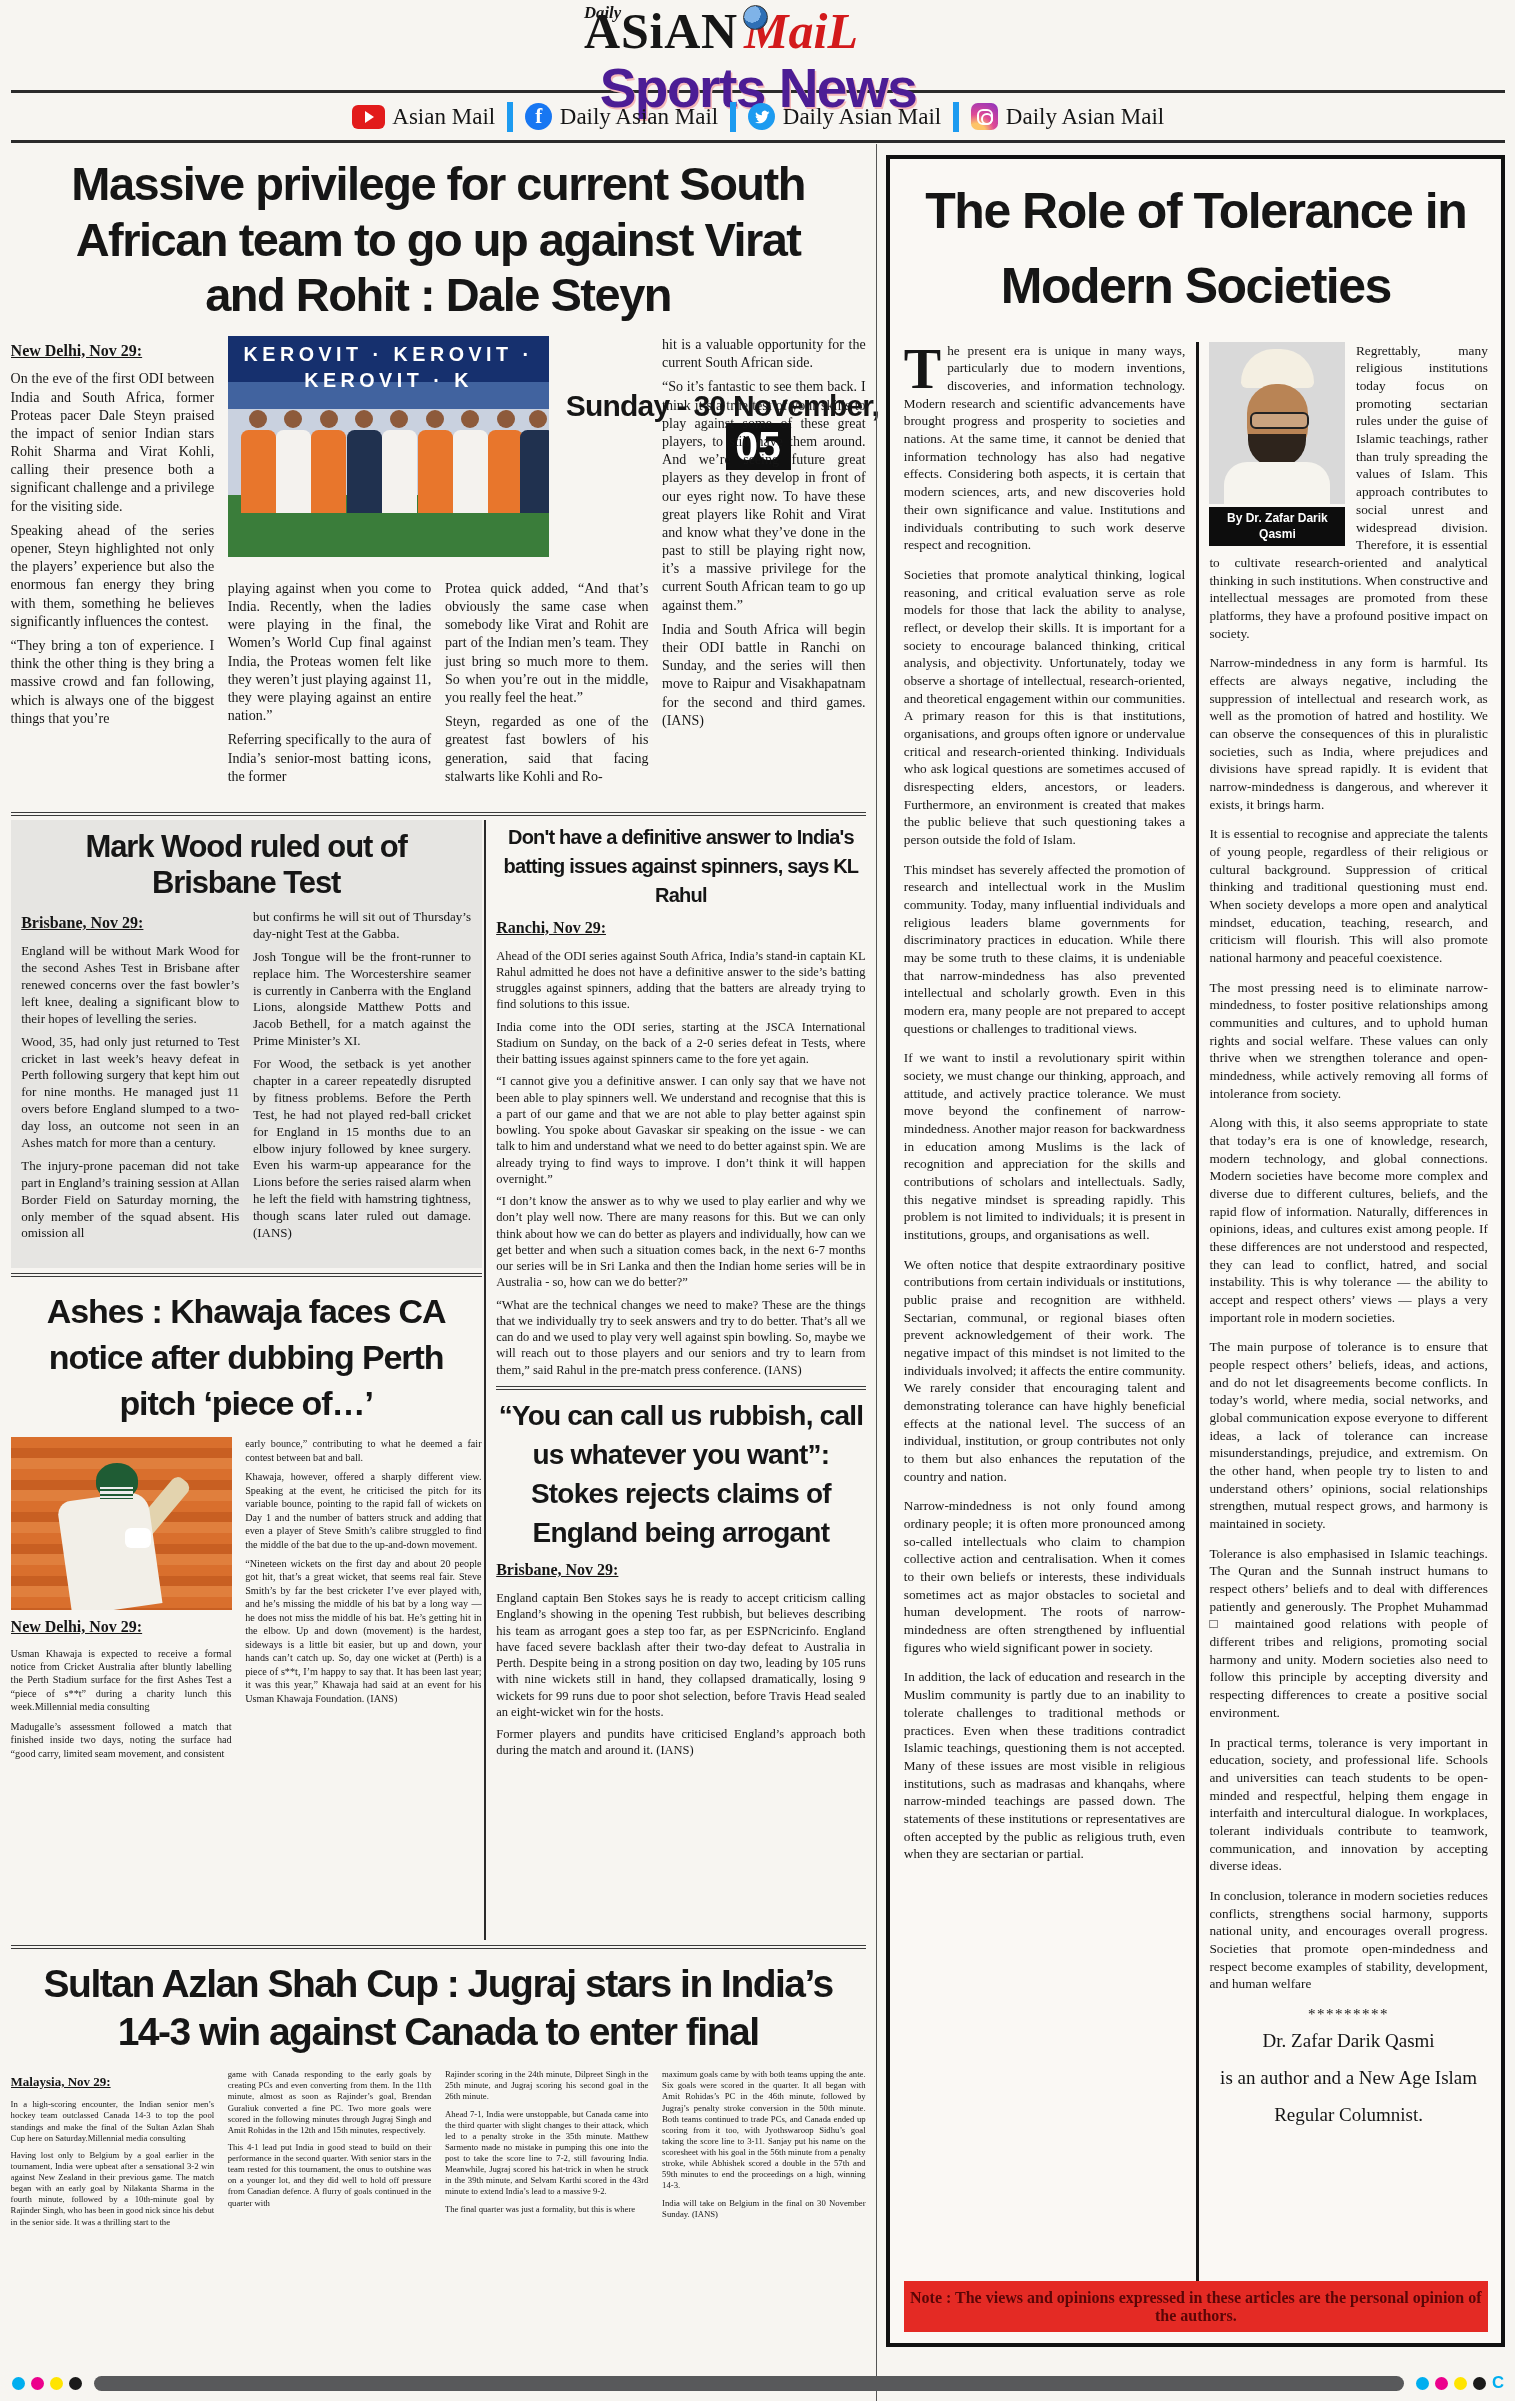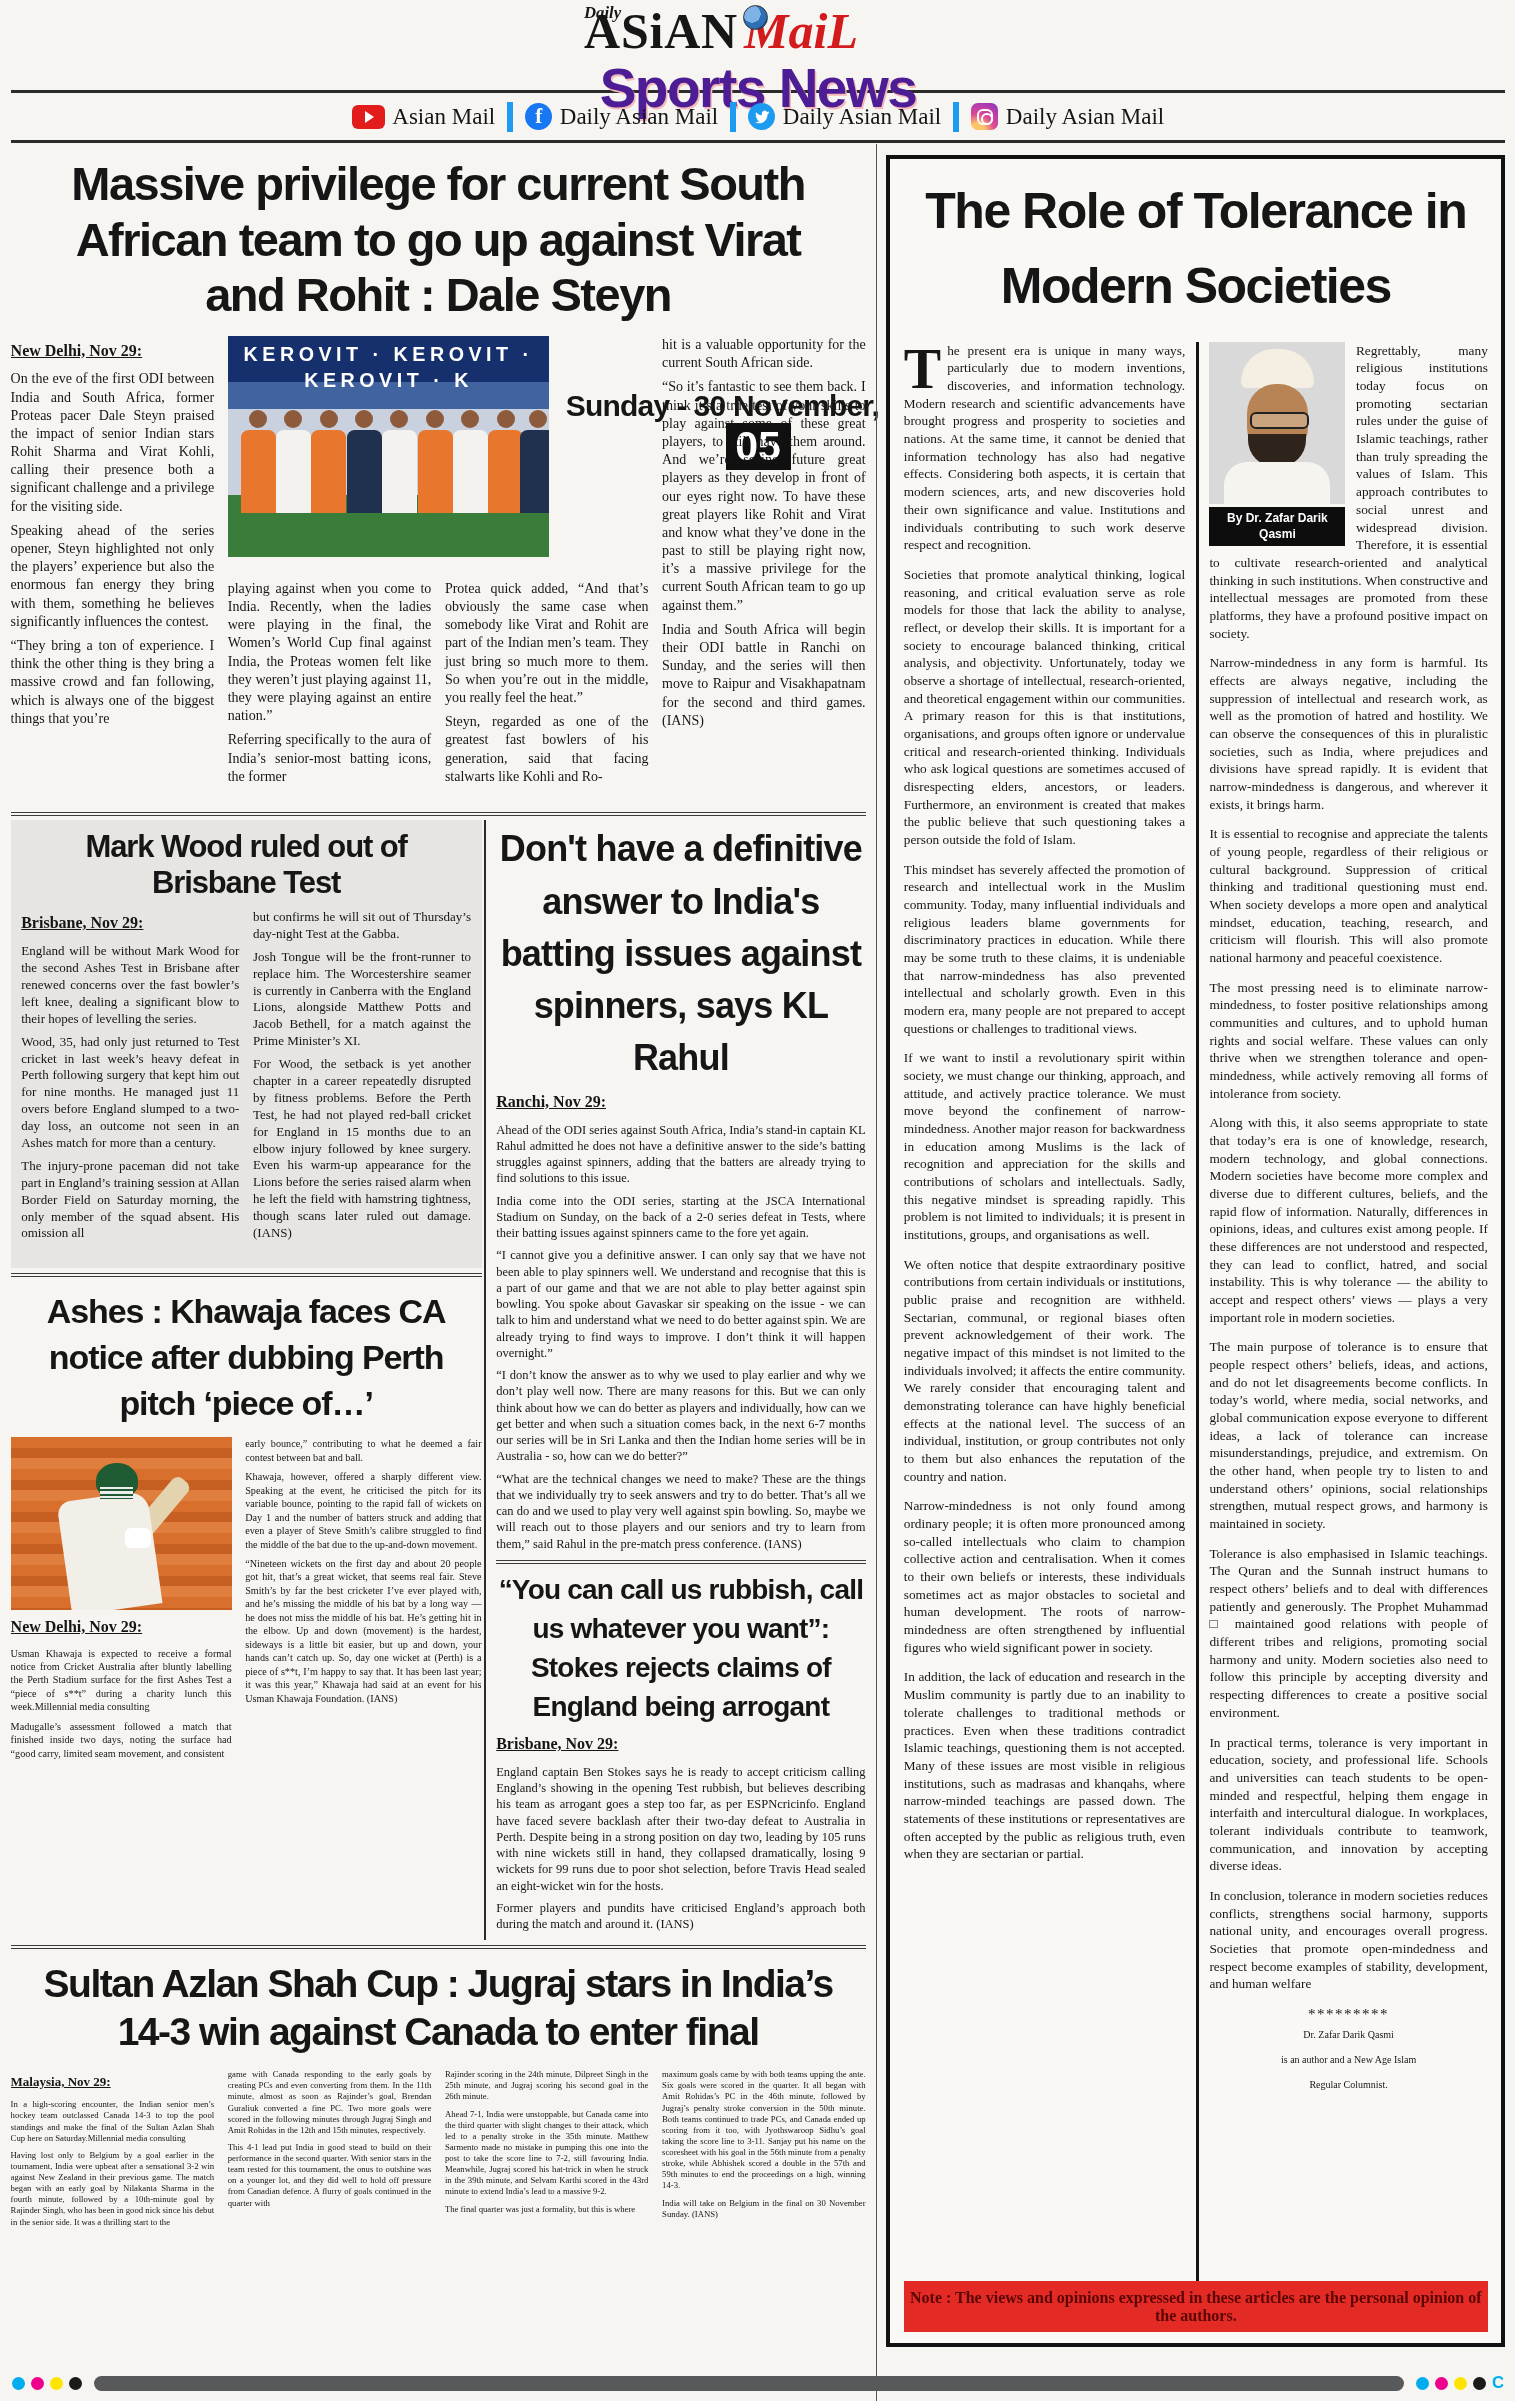--- a/index.html
+++ b/index.html
@@ -87,21 +87,21 @@
   .khw-left{width:221px;}
   .khw-right{flex:1;}
   .khw-photo{width:221px;height:173px;position:relative;overflow:hidden;margin-bottom:6px;
              background:repeating-linear-gradient(#d96f2d 0 10.6px, #c85f22 10.6px 21px, #e07f3d 21px 32px);}
   .khw-photo .torso{position:absolute;left:53px;top:59px;width:91px;height:114px;background:#f2efe8;border-radius:13.6px 19.7px 0 0;transform:rotate(-8deg);}
   .khw-photo .helmet{position:absolute;left:85px;top:26px;width:42px;height:35px;background:#1f5c34;border-radius:50% 50% 40% 40%;}
   .khw-photo .grill{position:absolute;left:89px;top:50px;width:33px;height:12px;background:repeating-linear-gradient(#eee 0 2.3px, #1f5c34 2.3px 4.5px);}
   .khw-photo .bat{position:absolute;left:127px;top:30px;width:19.7px;height:114px;background:#e3d3ae;transform:rotate(40deg);border-radius:7.6px;}
   .khw-photo .glove{position:absolute;left:114px;top:91px;width:26px;height:19.7px;background:#fff;border-radius:6px;}
 
-  .rahul-head{font-family:"Liberation Sans",sans-serif;font-weight:800;font-size:36px;letter-spacing:-0.8px;
+  .rahul-head{font-family:"Liberation Sans",sans-serif;font-weight:800;font-size:20px;letter-spacing:-0.8px;
               text-align:center;line-height:1.45;margin:3px 0 7.6px 0;}
   .rs-body{font-size:12.5px;line-height:1.3;}
   .quote-rule{border-top:1.5px solid #3a3a3a;border-bottom:1.5px solid #3a3a3a;height:2.3px;margin:7.6px 0 6px 0;}
   .stokes-head{font-family:"Liberation Sans",sans-serif;font-weight:800;font-size:28px;letter-spacing:-0.8px;
                text-align:center;line-height:1.4;margin:6px 0 7.6px 0;}
 
   
   .hky-head{font-family:"Liberation Sans",sans-serif;font-weight:800;font-size:39px;letter-spacing:-1.5px;
             text-align:center;line-height:1.25;margin:10.6px 15px 12px 15px;}
   .hky-body{display:flex;gap:13.6px;height:373px;overflow:hidden;font-size:8.7px;line-height:1.28;}
@@ -121,21 +121,21 @@
   .author-wrap{float:left;width:136px;margin:0 10.6px 6px 0;}
   .author-photo{width:136px;height:162px;background:#d9d9d9;position:relative;overflow:hidden;}
   .author-photo .cap{position:absolute;left:32px;top:7.6px;width:73px;height:39px;background:#f4efe2;border-radius:35px 35px 6px 6px;}
   .author-photo .face{position:absolute;left:38px;top:42px;width:61px;height:73px;background:#b98455;border-radius:29px;}
   .author-photo .specs{position:absolute;left:41px;top:70px;width:55px;height:13.6px;border:2.3px solid #222;border-radius:6px;background:rgba(255,255,255,.25);}
   .author-photo .beard{position:absolute;left:39px;top:92px;width:58px;height:33px;background:#2e241c;border-radius:0 0 27px 27px;}
   .author-photo .body{position:absolute;left:15px;top:120px;width:106px;height:45px;background:#f6f4ee;border-radius:23px 23px 0 0;}
   .byline-bar{background:#0d0d0d;color:#fff;font-family:"Liberation Sans",sans-serif;font-weight:700;
               font-size:12px;text-align:center;padding:3.8px 1.5px;margin-top:3px;}
   .stars{text-align:center;font-size:15px;letter-spacing:1.5px;margin:7.6px 0 3px 0;}
-  .sig{text-align:center;font-size:10px;margin:0;}
+  .sig{text-align:center;font-size:19px;margin:0;}
   .note-bar{margin-top:auto;background:#e42a24;color:#5a0606;font-weight:bold;font-size:16px;
             text-align:center;padding:7.6px 6px;font-family:"Liberation Serif",serif;}
 
   
   .footer{position:absolute;left:0;right:0;bottom:7.6px;display:flex;align-items:center;padding:0 12px;gap:6px;}
   .dot{width:13px;height:13px;border-radius:50%;}
   .dot.c{background:#00aeef;} .dot.m{background:#ec008c;} .dot.y{background:#ffe400;} .dot.k{background:#1a1a1a;}
   .foot-bar{flex:1;height:15px;background:#58595b;border-radius:7.6px;margin:0 6px;}
   .foot-c{color:#00aeef;font-family:"Liberation Sans",sans-serif;font-weight:800;font-size:16.7px;}
 </style>

